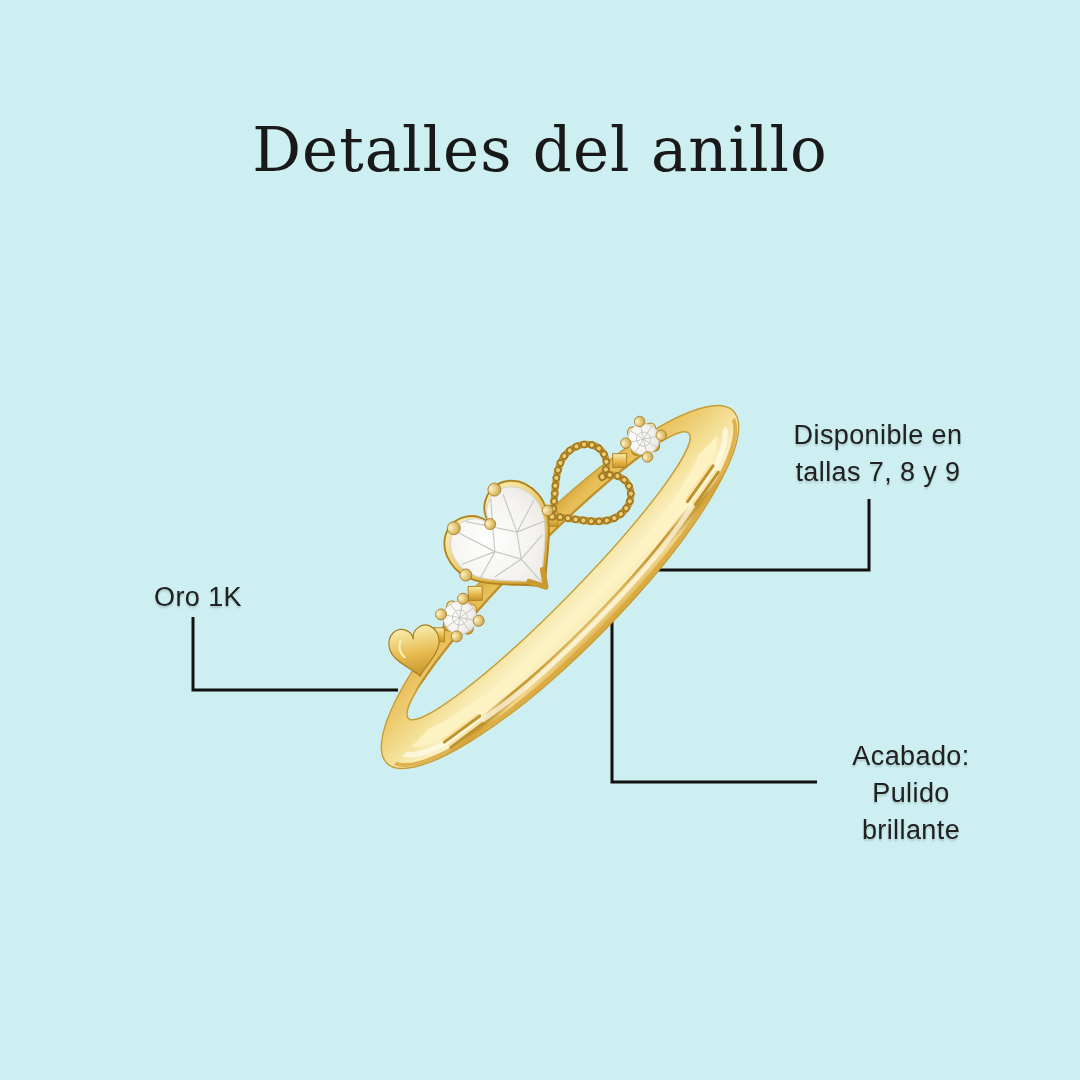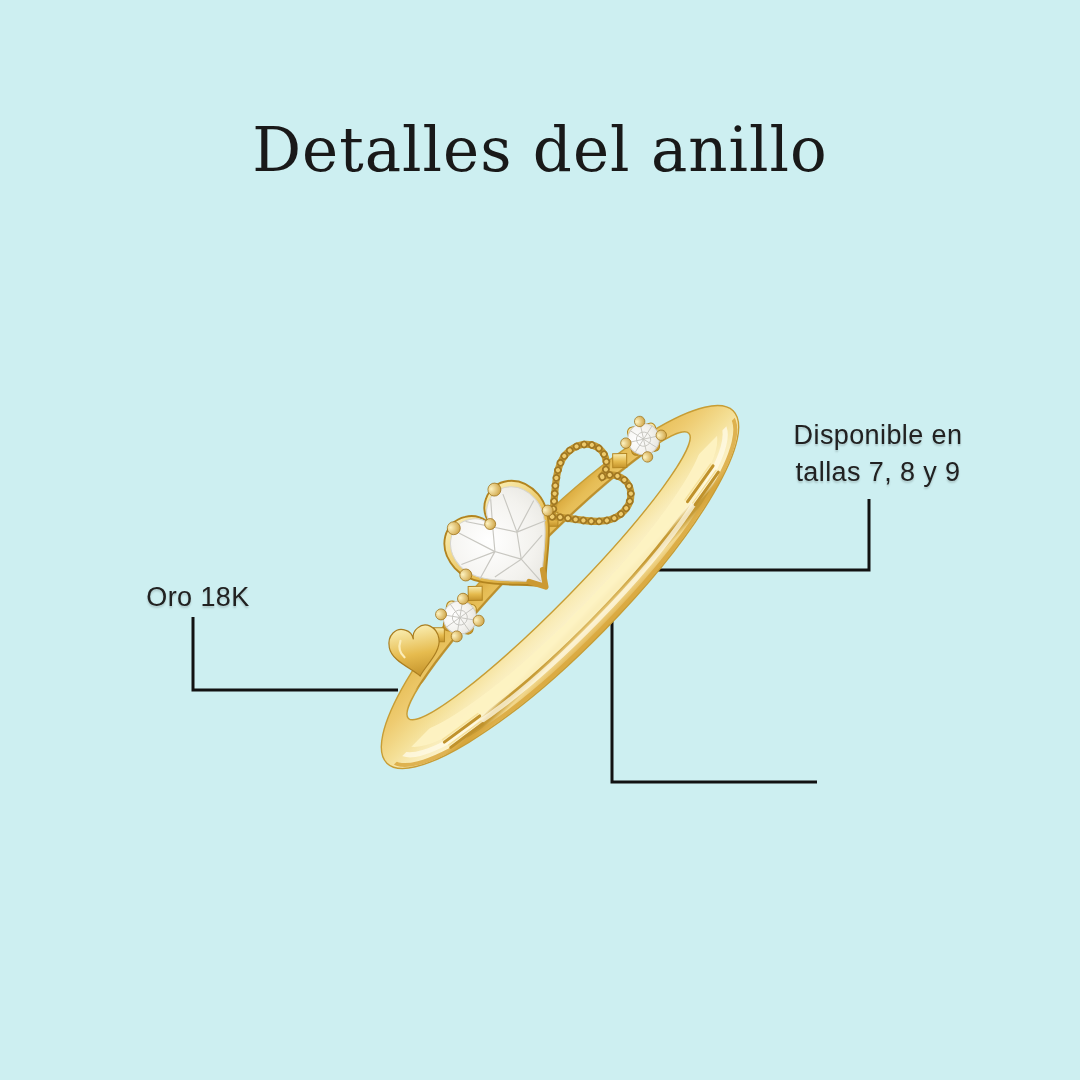--- a/index.html
+++ b/index.html
@@ -161,15 +161,18 @@
         <circle cx="-13.5" cy="-13.5" r="5.5" fill="url(#gBall)" stroke="#9c7017" stroke-width="0.7"></circle>
         <circle cx="13.5" cy="-13.5" r="5.5" fill="url(#gBall)" stroke="#9c7017" stroke-width="0.7"></circle>
         <circle cx="-13.5" cy="13.5" r="5.5" fill="url(#gBall)" stroke="#9c7017" stroke-width="0.7"></circle>
         <circle cx="13.5" cy="13.5" r="5.5" fill="url(#gBall)" stroke="#9c7017" stroke-width="0.7"></circle>
       </g>
     </g>
   </svg>
 
   <p class="callout sizes">Disponible en
 tallas 7, 8 y 9</p>
-  <p class="callout material">Oro 18K</p>
+  <p class="callout material">Oro 1K</p>
+  <p class="callout finish">Acabado:
+Pulido
+brillante</p>
 
 </div>
 
 </body></html>

